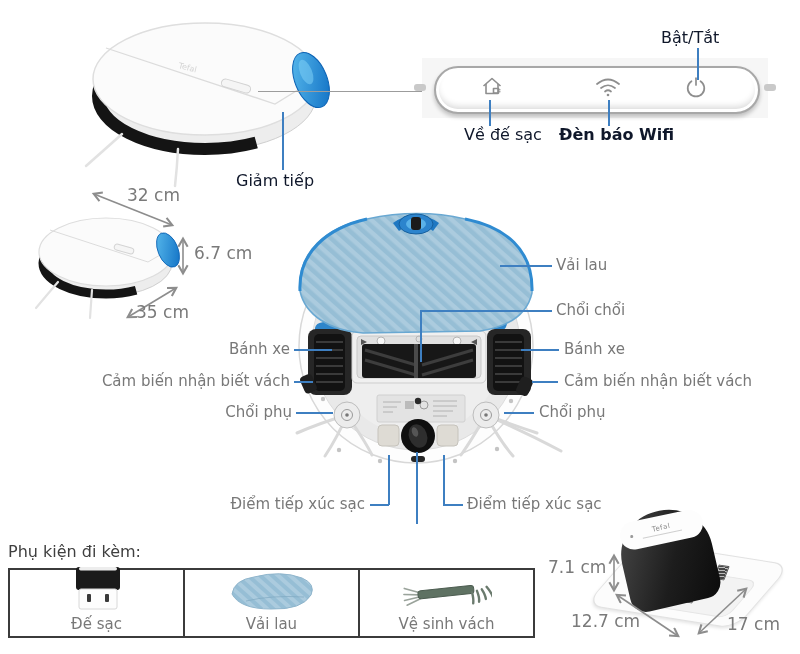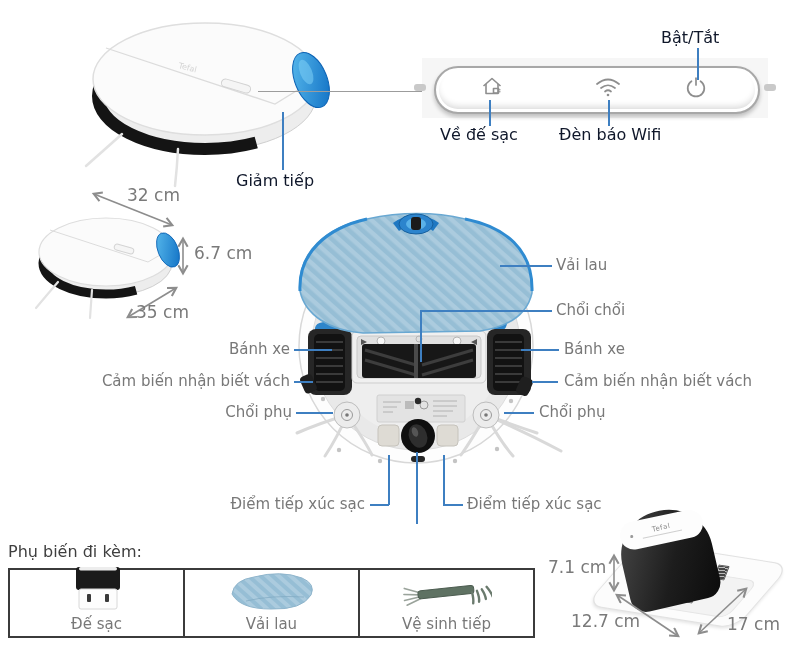--- a/index.html
+++ b/index.html
@@ -102,22 +102,22 @@
     <g stroke="#8e8e8e" stroke-width="1.7" fill="none" stroke-linecap="round">
       <path d="M16.5 6.2 A 8.3 8.3 0 1 1 7.5 6.2"></path>
       <path d="M12 3.2 V10"></path>
     </g>
   </svg>
 
   <div class="bluev" style="left:697px;top:48px;height:32px;"></div>
   <div class="bluev" style="left:489px;top:100px;height:26px;"></div>
   <div class="bluev" style="left:608px;top:100px;height:26px;"></div>
   <div class="lbl-lg" style="left:661px;top:29px;">Bật/Tắt</div>
-  <div class="lbl-lg" style="left:440px;top:126px;">Về đế sạc</div>
-  <div class="lbl-lg" style="left:559px;top:126px;">Đèn báo Wifi</div>
+  <div class="lbl-lg" style="left:464px;top:126px;">Về đế sạc</div>
+  <div class="lbl-lg" style="left:559px;top:126px;font-weight:bold;">Đèn báo Wifi</div>
 
   <svg class="abs" style="left:30px;top:206px" width="158" height="118" viewBox="0 0 158 118">
     <defs>
       <linearGradient id="tk2" x1="0" y1="0" x2="1" y2="1">
         <stop offset="0" stop-color="#5cbdee"></stop>
           <stop offset="1" stop-color="#0c6cc2"></stop>
       </linearGradient>
     </defs>
     <ellipse cx="76" cy="57" rx="66" ry="33" fill="#ededed" stroke="#cfcfcf" stroke-width="1"></ellipse>
     <ellipse cx="76" cy="57" rx="63" ry="31" fill="none" stroke="#141414" stroke-width="9" pathLength="100" stroke-dasharray="40 60" stroke-dashoffset="-15"></ellipse>
@@ -276,21 +276,21 @@
   <div class="lbl" style="left:556px;top:302px;">Chổi chổi</div>
   <div class="lbl" style="left:564px;top:341px;">Bánh xe</div>
   <div class="lbl" style="left:564px;top:373px;">Cảm biến nhận biết vách</div>
   <div class="lbl" style="left:539px;top:404px;">Chổi phụ</div>
   <div class="lbl right" style="left:140px;top:341px;width:150px;">Bánh xe</div>
   <div class="lbl right" style="left:90px;top:373px;width:200px;">Cảm biến nhận biết vách</div>
   <div class="lbl right" style="left:140px;top:404px;width:152px;">Chổi phụ</div>
   <div class="lbl right" style="left:200px;top:496px;width:165px;">Điểm tiếp xúc sạc</div>
   <div class="lbl" style="left:467px;top:496px;">Điểm tiếp xúc sạc</div>
 
-  <div class="lbl-lg" style="left:8px;top:543px;color:#3f3f3f;">Phụ biến đi kèm:</div>
+  <div class="lbl-lg" style="left:8px;top:543px;color:#3f3f3f;">Phụ kiện đi kèm:</div>
 
   <div class="acc-table">
     <div class="acc-cell">
       <div class="acc-img">
         <svg width="70" height="52">
           <rect x="14" y="4" width="44" height="23" rx="3" fill="#1a1a1a"></rect>
           <rect x="17" y="4" width="38" height="3.5" rx="1.7" fill="#ffffff" opacity=".92"></rect>
           <rect x="17" y="26" width="38" height="20" rx="2" fill="#fdfdfd" stroke="#d8d8d8"></rect>
           <rect x="25" y="31" width="4" height="8" rx="1" fill="#3a3a3a"></rect>
           <rect x="43" y="31" width="4" height="8" rx="1" fill="#3a3a3a"></rect>
@@ -326,21 +326,21 @@
             <rect x="16" y="15" width="56" height="8" rx="3" fill="#5f7263" stroke="#4c5c50"></rect>
             <g stroke="#6a7a6d" stroke-width="2.4" stroke-linecap="round" fill="none">
               <path d="M70 22 q1 7 0 11"></path>
                 <path d="M75 21 q2 7 1 11"></path>
                 <path d="M80 20 q3 6 3 10"></path>
                 <path d="M85 18 q4 6 5 10"></path>
             </g>
           </g>
         </svg>
       </div>
-      <span class="acc-lbl">Vệ sinh tiếp</span>
+      <span class="acc-lbl">Vệ sinh vách</span>
     </div>
   </div>
 
   <div class="dock-base"></div>
   <div class="dock-recess"></div>
   <div class="dock-contact" style="left:684px;top:588px;"></div>
   <div class="dock-contact" style="left:716px;top:565px;"></div>
   <div class="dock-body">
     <div class="dock-top">
       <div class="dock-dot"></div>

